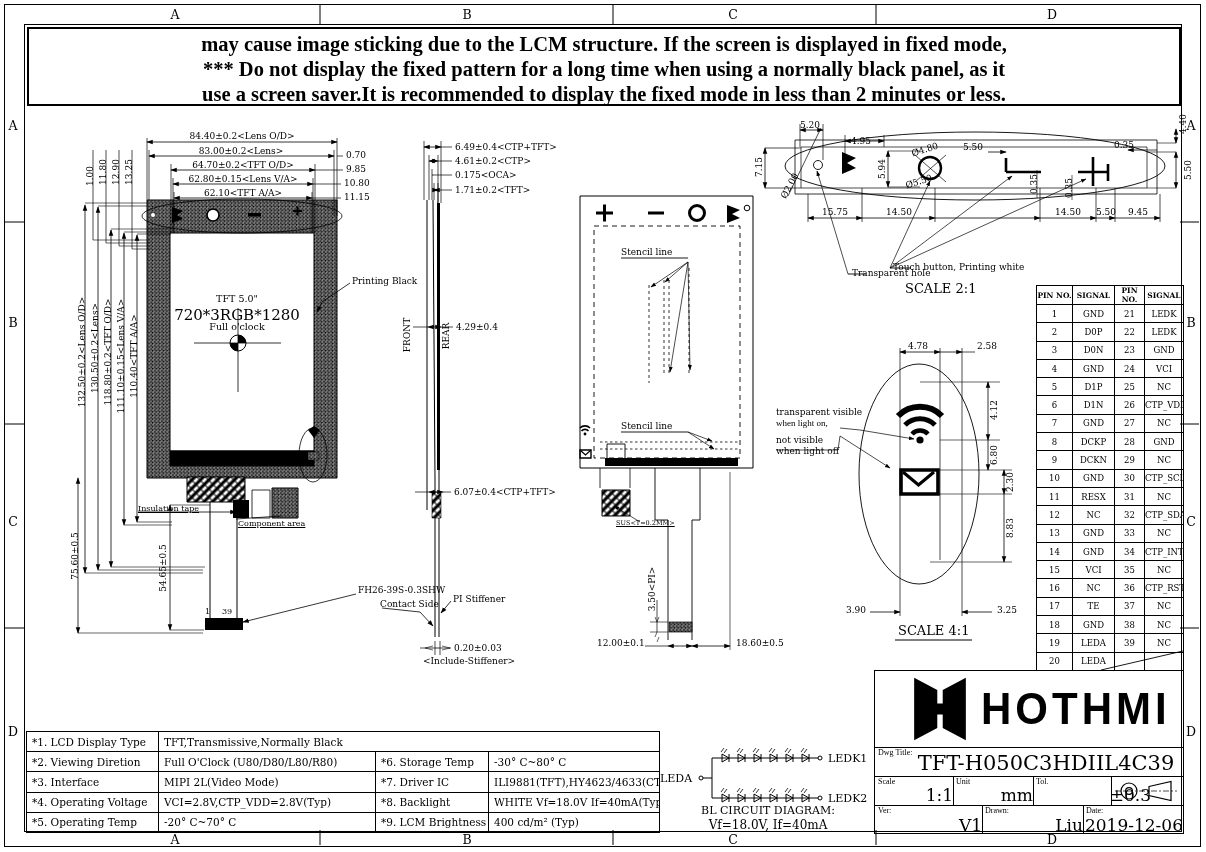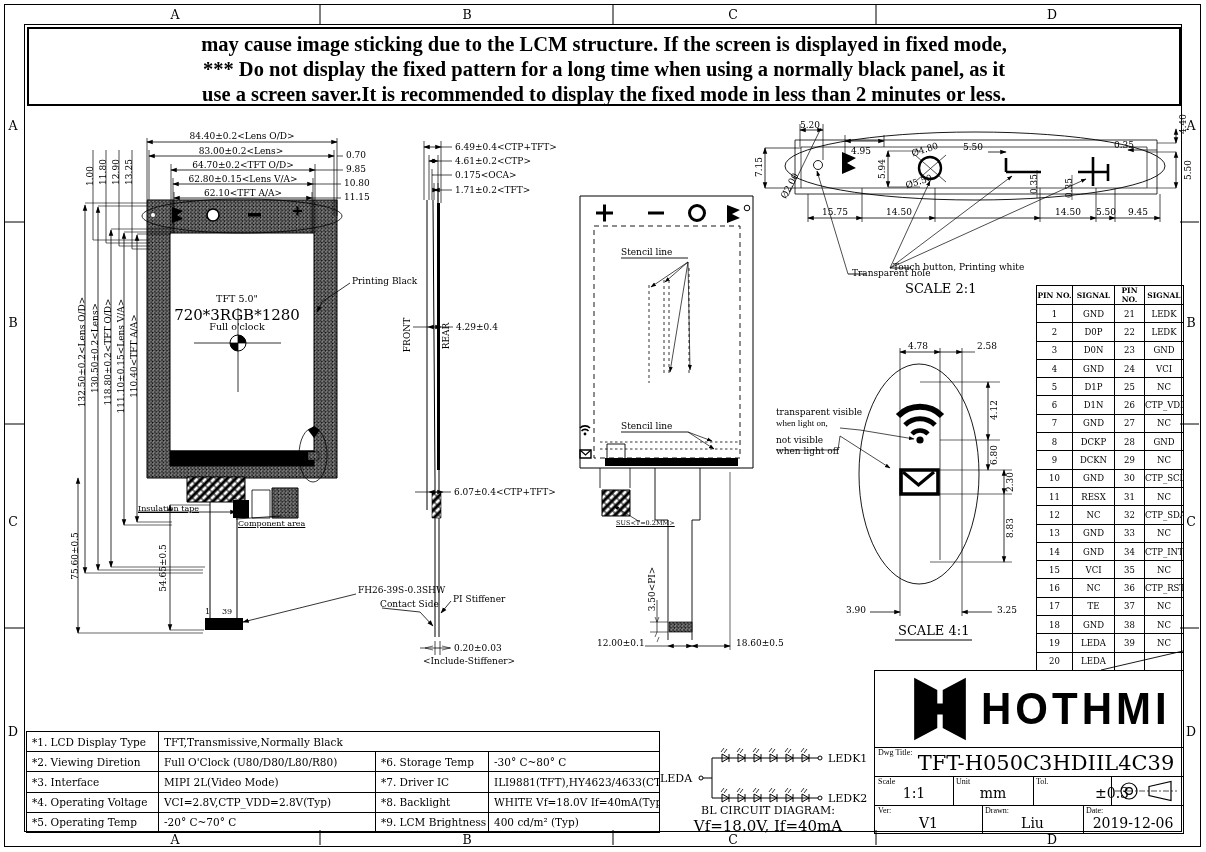--- a/index.html
+++ b/index.html
@@ -18,21 +18,21 @@
            text-align:center;padding-top:3px;}
   table.grid{border-collapse:collapse;table-layout:fixed;}
   table.grid td,table.grid th{border:1px solid #000;text-align:center;overflow:hidden;
            font-weight:normal;padding:0;}
   #pintable{position:absolute;left:1036px;top:285px;width:147px;font-size:8.5px;}
   #pintable th{font-size:7.5px;font-weight:bold;height:17px;}
   #pintable td{height:17.3px;}
   #spectable{position:absolute;left:26px;top:731px;width:633px;font-size:10.5px;}
   #spectable td{height:19.2px;text-align:left;padding:0 0 0 5px;white-space:nowrap;}
   .tb-label{position:absolute;font-size:8px;left:3px;top:1px;font-family:"Liberation Serif",serif;}
-  .tb-val{position:absolute;width:100%;text-align:center;font-size:14px;}
+  .tb-val{position:absolute;width:100%;text-align:right;font-size:17px;}
   .brand{position:absolute;font-family:"Liberation Sans",sans-serif;font-weight:bold;
          font-size:42px;letter-spacing:4px;transform:scaleY(1.05);}
   svg{position:absolute;left:0;top:0;}
   svg *{vector-effect:non-scaling-stroke;}
 </style>
 </head>
 <body>
 
 <div id="sheet">
 
@@ -371,21 +371,21 @@
   <span class="dim" style="left:423px;top:657px;">&lt;Include-Stiffener&gt;</span>
 
   <span class="dim" style="left:621px;top:248px;">Stencil line</span>
   <span class="dim" style="left:621px;top:422px;">Stencil line</span>
   <span class="dim ul" style="left:616px;top:520px;font-size:6.5px;">SUS&lt;T=0.2MM&gt;</span>
   <span class="dim rot" style="left:652px;top:589px;">3.50&lt;PI&gt;</span>
   <span class="dim" style="left:597px;top:639px;">12.00±0.1</span>
   <span class="dim" style="left:736px;top:639px;">18.60±0.5</span>
 
   <span class="dim" style="left:800px;top:121px;">5.20</span>
-  <span class="dim" style="left:851px;top:147px;text-align:center;">4.95</span>
+  <span class="dim" style="left:851px;top:137px;text-align:center;">4.95</span>
   <span class="dim rot" style="left:759px;top:167px;">7.15</span>
   <span class="dim" style="left:790px;top:186px;transform:translate(-50%,-50%) rotate(-62deg);position:absolute;">Ø2.00</span>
   <span class="dim" style="left:925px;top:150px;transform:translate(-50%,-50%) rotate(-18deg);position:absolute;">Ø4.80</span>
   <span class="dim" style="left:919px;top:182px;transform:translate(-50%,-50%) rotate(-18deg);position:absolute;">Ø5.50</span>
   <span class="dim rot" style="left:882px;top:169px;">5.94</span>
   <span class="dim" style="left:963px;top:143px;">5.50</span>
   <span class="dim" style="left:1114px;top:141px;">0.35</span>
   <span class="dim rot" style="left:1183px;top:124px;">4.40</span>
   <span class="dim rot" style="left:1188px;top:170px;">5.50</span>
   <span class="dim c" style="left:835px;top:208px;">15.75</span>
@@ -608,21 +608,21 @@
         <td>*9. LCM Brightness</td>
         <td>400 cd/m² (Typ)</td>
       </tr>
     </tbody>
   </table>
 
   <span class="dim" style="left:660px;top:773px;font-size:11px;">LEDA</span>
   <span class="dim" style="left:828px;top:753px;font-size:11px;">LEDK1</span>
   <span class="dim" style="left:828px;top:793px;font-size:11px;">LEDK2</span>
   <span class="dim c" style="left:768px;top:805px;font-size:11px;">BL CIRCUIT DIAGRAM:</span>
-  <span class="dim c" style="left:768px;top:819px;font-size:15px;">Vf=18.0V, If=40mA</span>
+  <span class="dim c" style="left:768px;top:819px;font-size:12px;">Vf=18.0V, If=40mA</span>
 
   <div class="abs" style="left:874px;top:670px;width:308px;height:162px;border:1.4px solid #000;">
 
     <div class="abs" style="left:0;top:0;width:308px;height:76px;border-bottom:1.4px solid #000;">
       <svg width="74" height="68" viewBox="0 0 100 100" style="left:28px;top:4px;">
         <path d="M12,4 L46,22 L46,42 L54,42 L54,22 L88,4 L88,96 L54,78 L54,58 L46,58 L46,78 L12,96 Z" fill="#000" stroke="none"></path>
       </svg>
       <span class="brand" style="left:106px;top:14px;">HOTHMI</span>
     </div>
 

